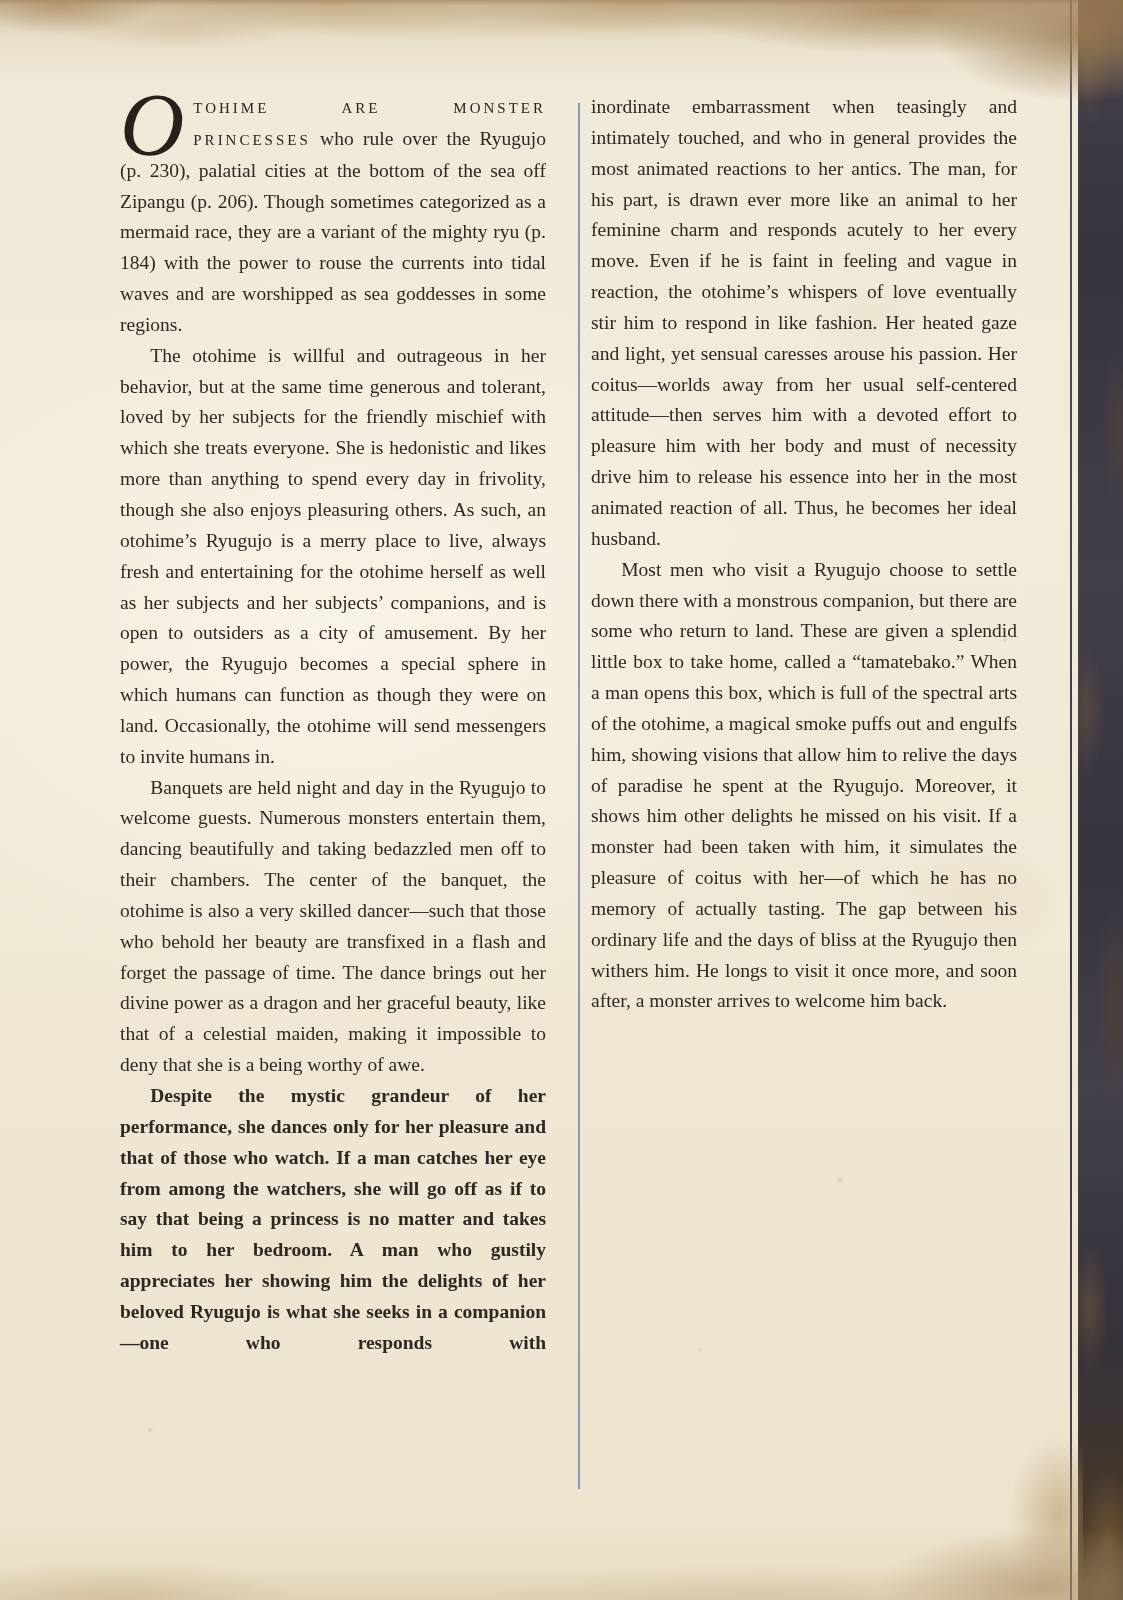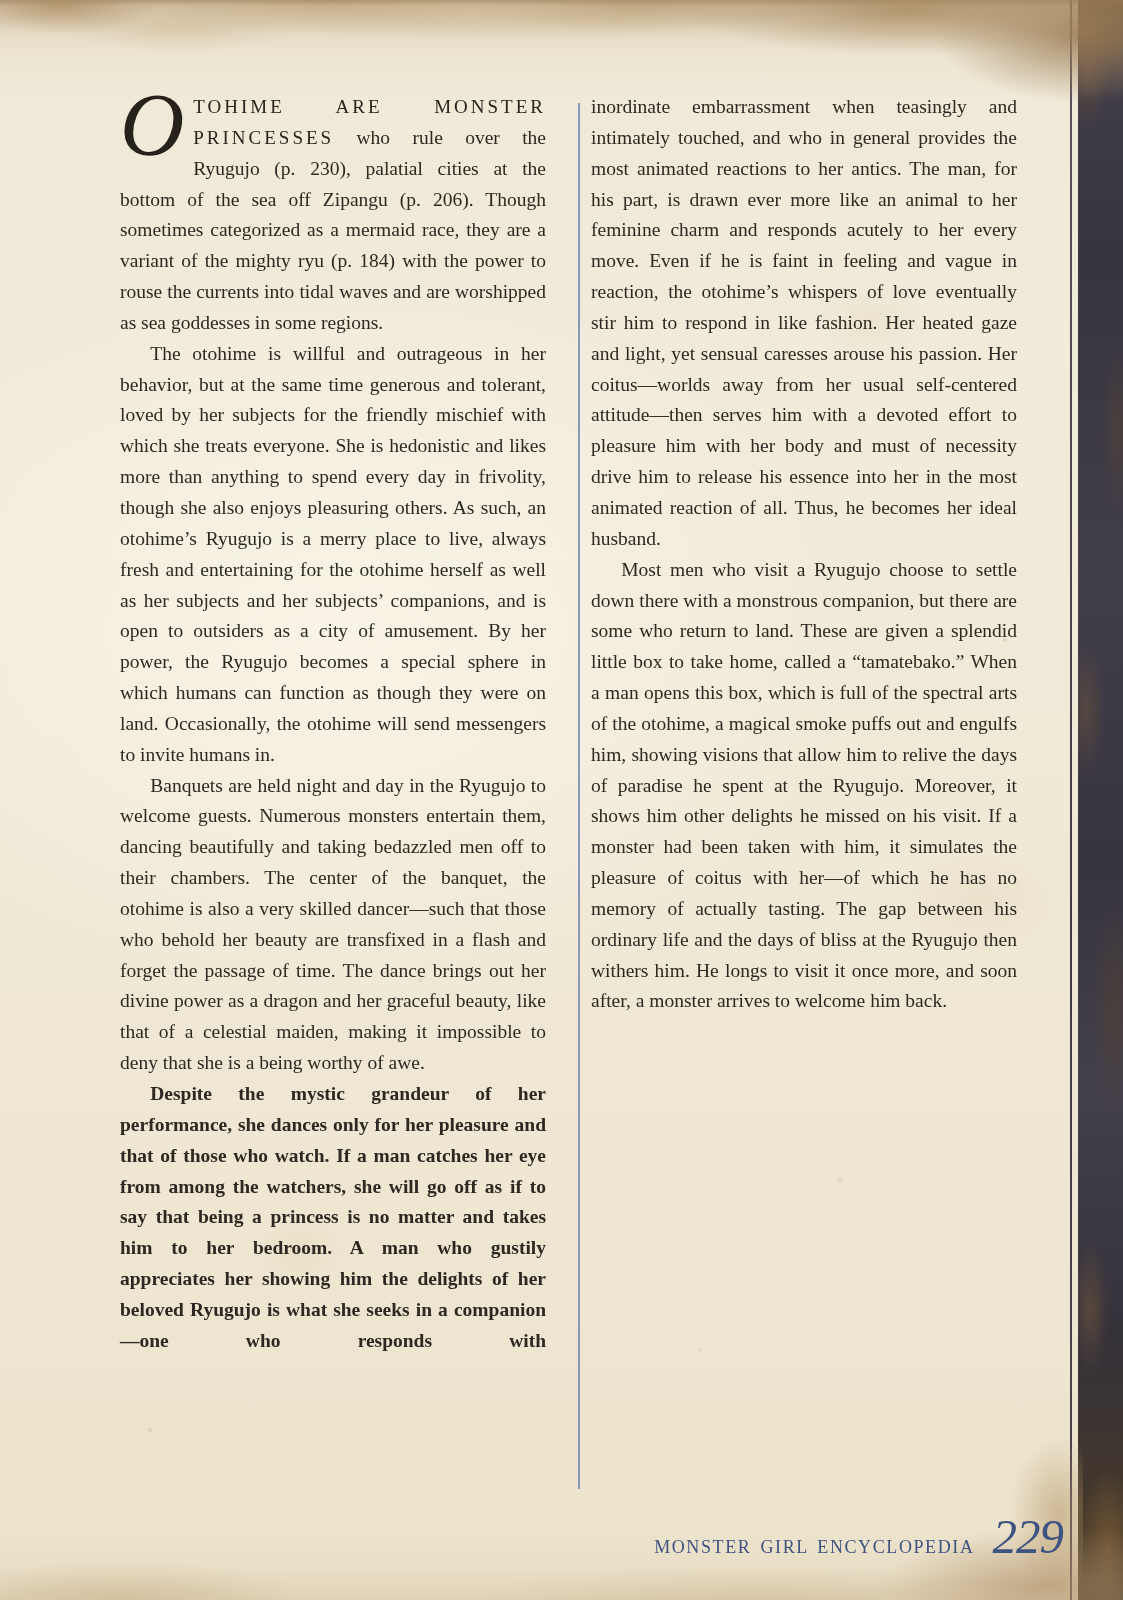--- a/index.html
+++ b/index.html
@@ -90,21 +90,21 @@
   .divider{
     position:absolute;left:578px;top:103px;width:1.5px;height:1386px;z-index:4;
     background:#7b8ab0;opacity:.85;
   }
   .dropcap{
     float:left;
     font-style:italic;font-size:89px;line-height:60px;
     padding:2px 9px 0 0;color:#26211b;
   }
   .lead-caps{
-    font-size:19px;letter-spacing:3px;word-spacing:3px;color:#2a251f;
+    font-size:15px;letter-spacing:3px;word-spacing:3px;color:#2a251f;
   }
   
   .footer{
     position:absolute;right:60px;top:1508px;z-index:4;
     display:flex;align-items:baseline;gap:18px;color:#3e537f;
   }
   .book-title{
     font-size:18px;letter-spacing:1.6px;word-spacing:3px;
   }
   .page-number{
@@ -132,19 +132,15 @@
       <p class="indent">The otohime is willful and outrageous in her behavior, but at the same time generous and tolerant, loved by her subjects for the friendly mischief with which she treats everyone. She is hedonistic and likes more than anything to spend every day in frivolity, though she also enjoys pleasuring others. As such, an otohime’s Ryugujo is a merry place to live, always fresh and entertaining for the otohime herself as well as her subjects and her subjects’ companions, and is open to outsiders as a city of amusement. By her power, the Ryugujo becomes a special sphere in which humans can function as though they were on land. Occasionally, the otohime will send messengers to invite humans in.</p>
       <p class="indent">Banquets are held night and day in the Ryugujo to welcome guests. Numerous monsters entertain them, dancing beautifully and taking bedazzled men off to their chambers. The center of the banquet, the otohime is also a very skilled dancer—such that those who behold her beauty are transfixed in a flash and forget the passage of time. The dance brings out her divine power as a dragon and her graceful beauty, like that of a celestial maiden, making it impossible to deny that she is a being worthy of awe.</p>
       <p class="indent continues">Despite the mystic grandeur of her performance, she dances only for her pleasure and that of those who watch. If a man catches her eye from among the watchers, she will go off as if to say that being a princess is no matter and takes him to her bedroom. A man who gustily appreciates her showing him the delights of her beloved Ryugujo is what she seeks in a companion—one who responds with</p>
     </div>
 
     <div class="col col-right">
       <p>inordinate embarrassment when teasingly and intimately touched, and who in general provides the most animated reactions to her antics. The man, for his part, is drawn ever more like an animal to her feminine charm and responds acutely to her every move. Even if he is faint in feeling and vague in reaction, the otohime’s whispers of love eventually stir him to respond in like fashion. Her heated gaze and light, yet sensual caresses arouse his passion. Her coitus—worlds away from her usual self-centered attitude—then serves him with a devoted effort to pleasure him with her body and must of necessity drive him to release his essence into her in the most animated reaction of all. Thus, he becomes her ideal husband.</p>
       <p class="indent">Most men who visit a Ryugujo choose to settle down there with a monstrous companion, but there are some who return to land. These are given a splendid little box to take home, called a “tamatebako.” When a man opens this box, which is full of the spectral arts of the otohime, a magical smoke puffs out and engulfs him, showing visions that allow him to relive the days of paradise he spent at the Ryugujo. Moreover, it shows him other delights he missed on his visit. If a monster had been taken with him, it simulates the pleasure of coitus with her—of which he has no memory of actually tasting. The gap between his ordinary life and the days of bliss at the Ryugujo then withers him. He longs to visit it once more, and soon after, a monster arrives to welcome him back.</p>
     </div>
 
-    <div class="footer">
-      <span class="book-title">MONSTER GIRL ENCYCLOPEDIA</span>
-      <span class="page-number">229</span>
-    </div>
 
   </div>
 </div>
 
 </body></html>

